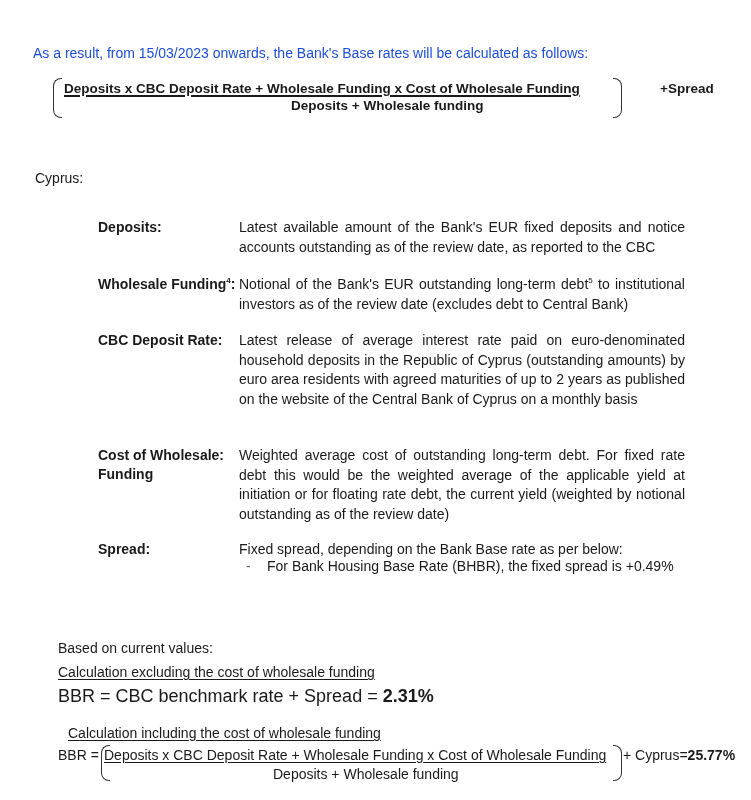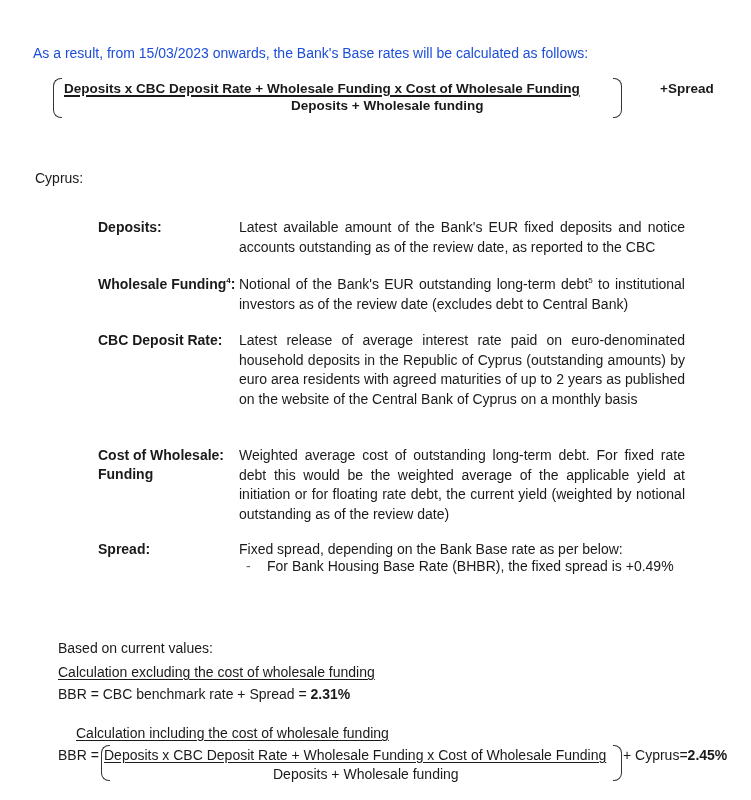--- a/index.html
+++ b/index.html
@@ -28,22 +28,22 @@
     .desc { left: 239px; width: 446px; font-size: 14px; line-height: 19.5px; white-space: normal; text-align: justify; }
     .desc.nojust { text-align: left; }
     sup { font-size: 8px; line-height: 0; vertical-align: 6px; }
     .sublist { left: 246px; font-size: 14px; line-height: 18px; }
     .sublist div { white-space: nowrap; }
     .dash { display: inline-block; width: 21px; color: #666; }
 
     .based { left: 58px; top: 640px; font-size: 14px; }
     .u { text-decoration: underline; text-underline-offset: 2px; }
     .calc1-h { left: 58px; top: 664px; font-size: 14px; }
-    .calc1 { left: 58px; top: 686px; font-size: 14px; }
-    .calc2-h { left: 76px; top: 725px; font-size: 14px; text-align: center; }
+    .calc1 { left: 58px; top: 686px; font-size: 18px; }
+    .calc2-h { left: 68px; top: 725px; font-size: 14px; text-align: center; }
 
     .f2 { left: 58px; top: 745px; width: 693px; height: 45px; font-size: 14px; }
     .f2 .pre { position: absolute; left: 0; top: 2px; }
     .f2 .brace.l { left: 43px; top: 0; height: 34px; }
     .f2 .num { position: absolute; left: 46px; top: 2px; text-decoration: underline; text-underline-offset: 2px; }
     .f2 .den { position: absolute; left: 215px; top: 21px; }
     .f2 .brace.r { left: 555px; top: 0; height: 34px; }
     .f2 .tail { position: absolute; left: 565px; top: 2px; }
     b { font-weight: bold; }
   </style>
@@ -85,14 +85,14 @@
 <div class="abs calc1-h u">Calculation excluding the cost of wholesale funding</div>
 <div class="abs calc1"><span>BBR = CBC benchmark rate + Spread = </span><b>2.31%</b></div>
 
 <div class="abs calc2-h u">Calculation including the cost of wholesale funding</div>
 <div class="abs f2">
   <div class="pre">BBR =</div>
   <div class="brace l"></div>
   <div class="num">Deposits x CBC Deposit Rate + Wholesale Funding x Cost of Wholesale Funding</div>
   <div class="den">Deposits + Wholesale funding</div>
   <div class="brace r"></div>
-  <div class="tail"><span>+ Cyprus=</span><b>2.45%</b></div>
+  <div class="tail"><span>+ Cyprus=</span><b>25.77%</b></div>
 </div>
 
 </body></html>

